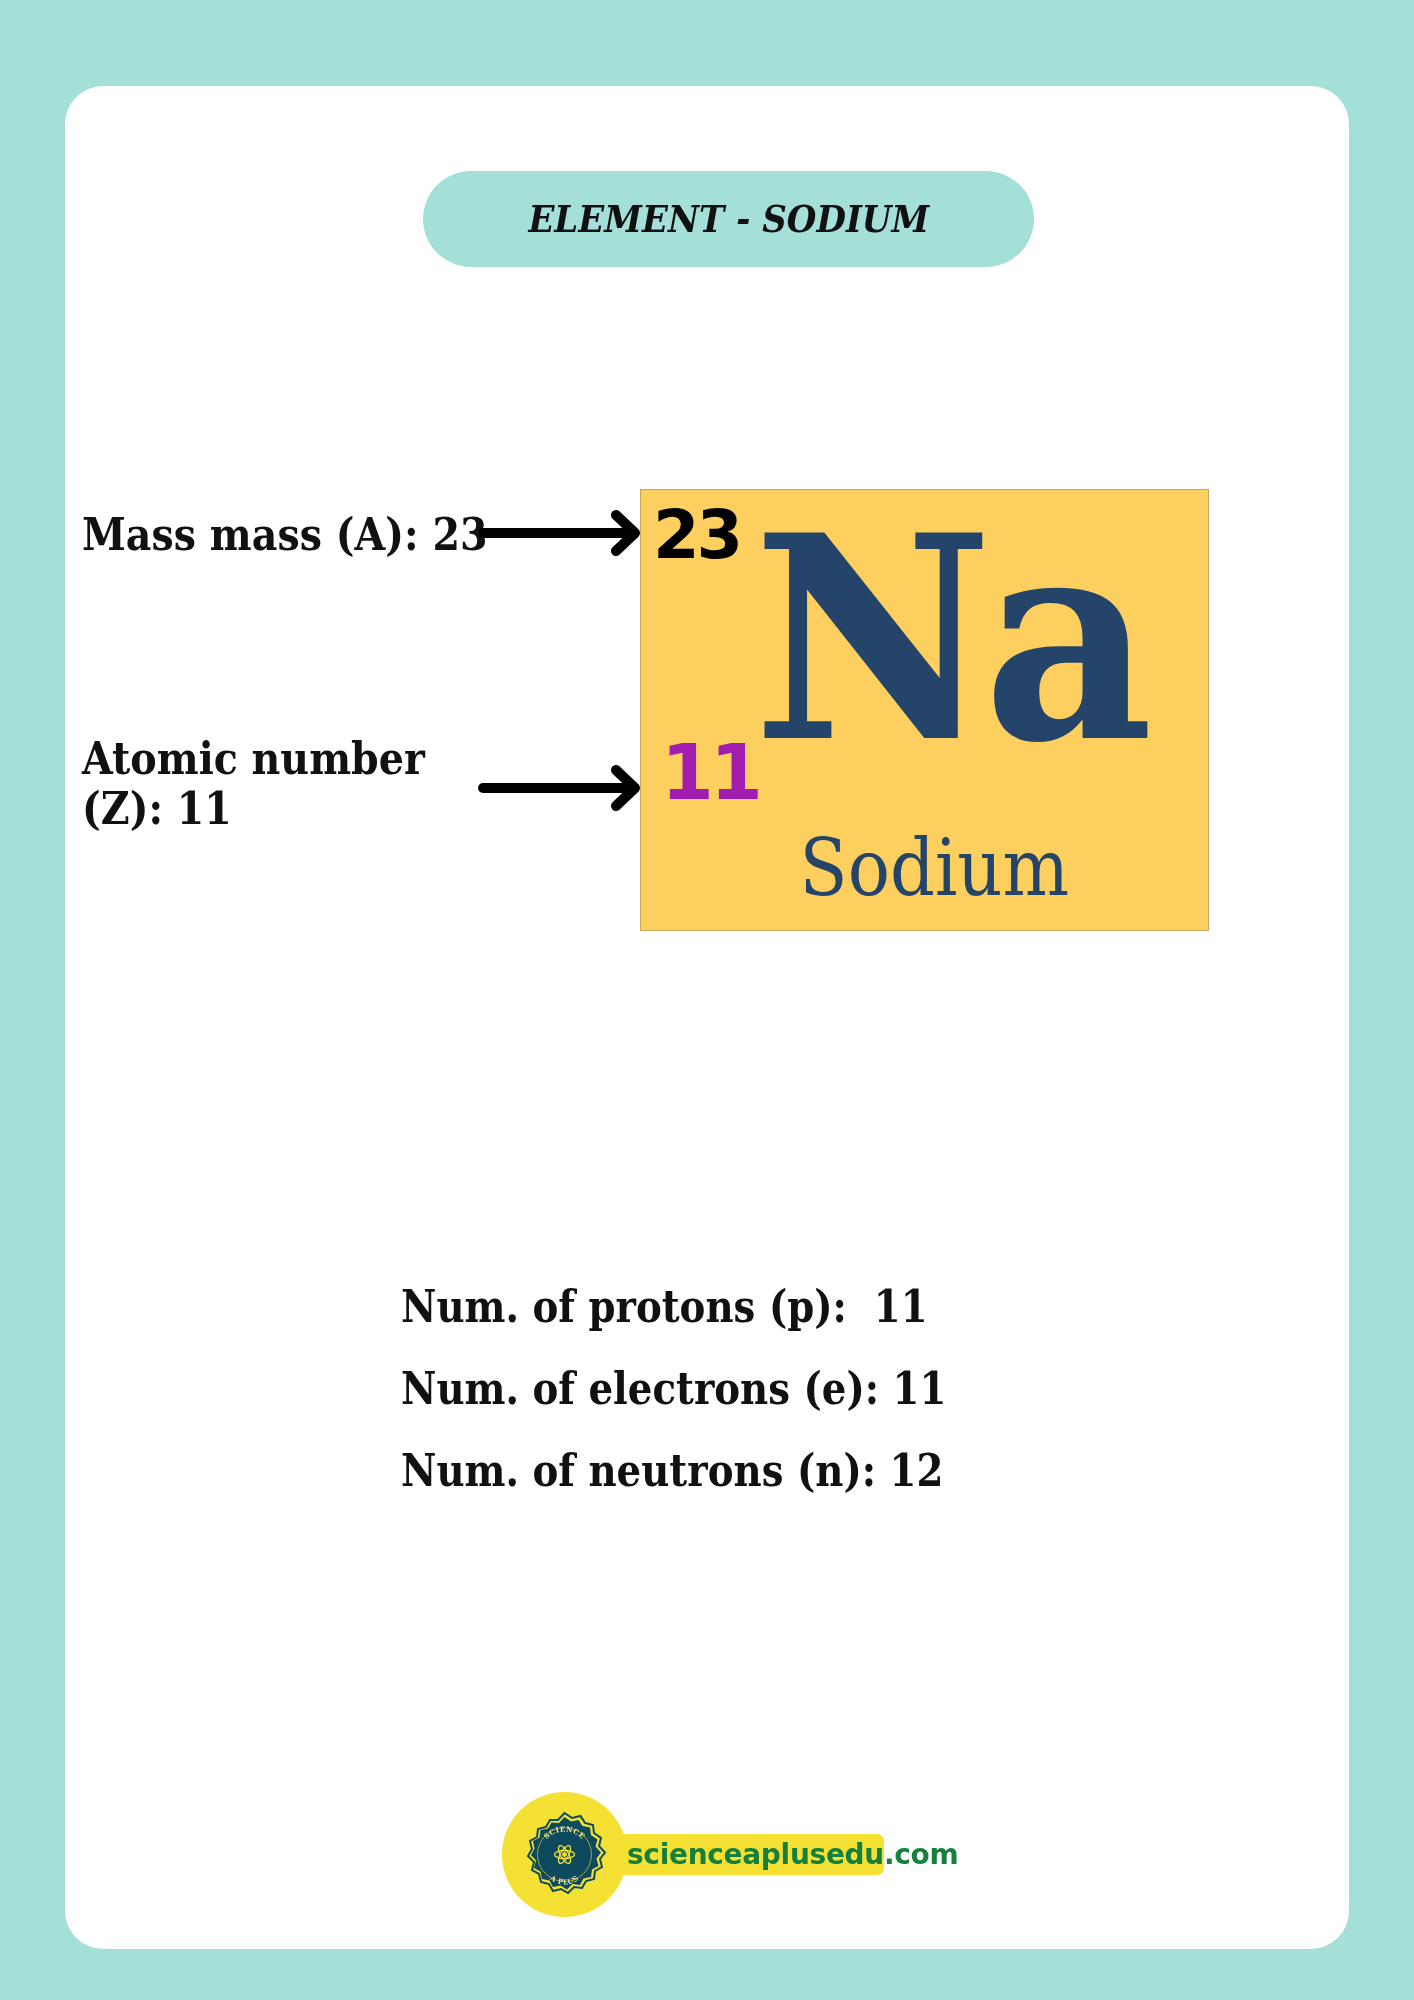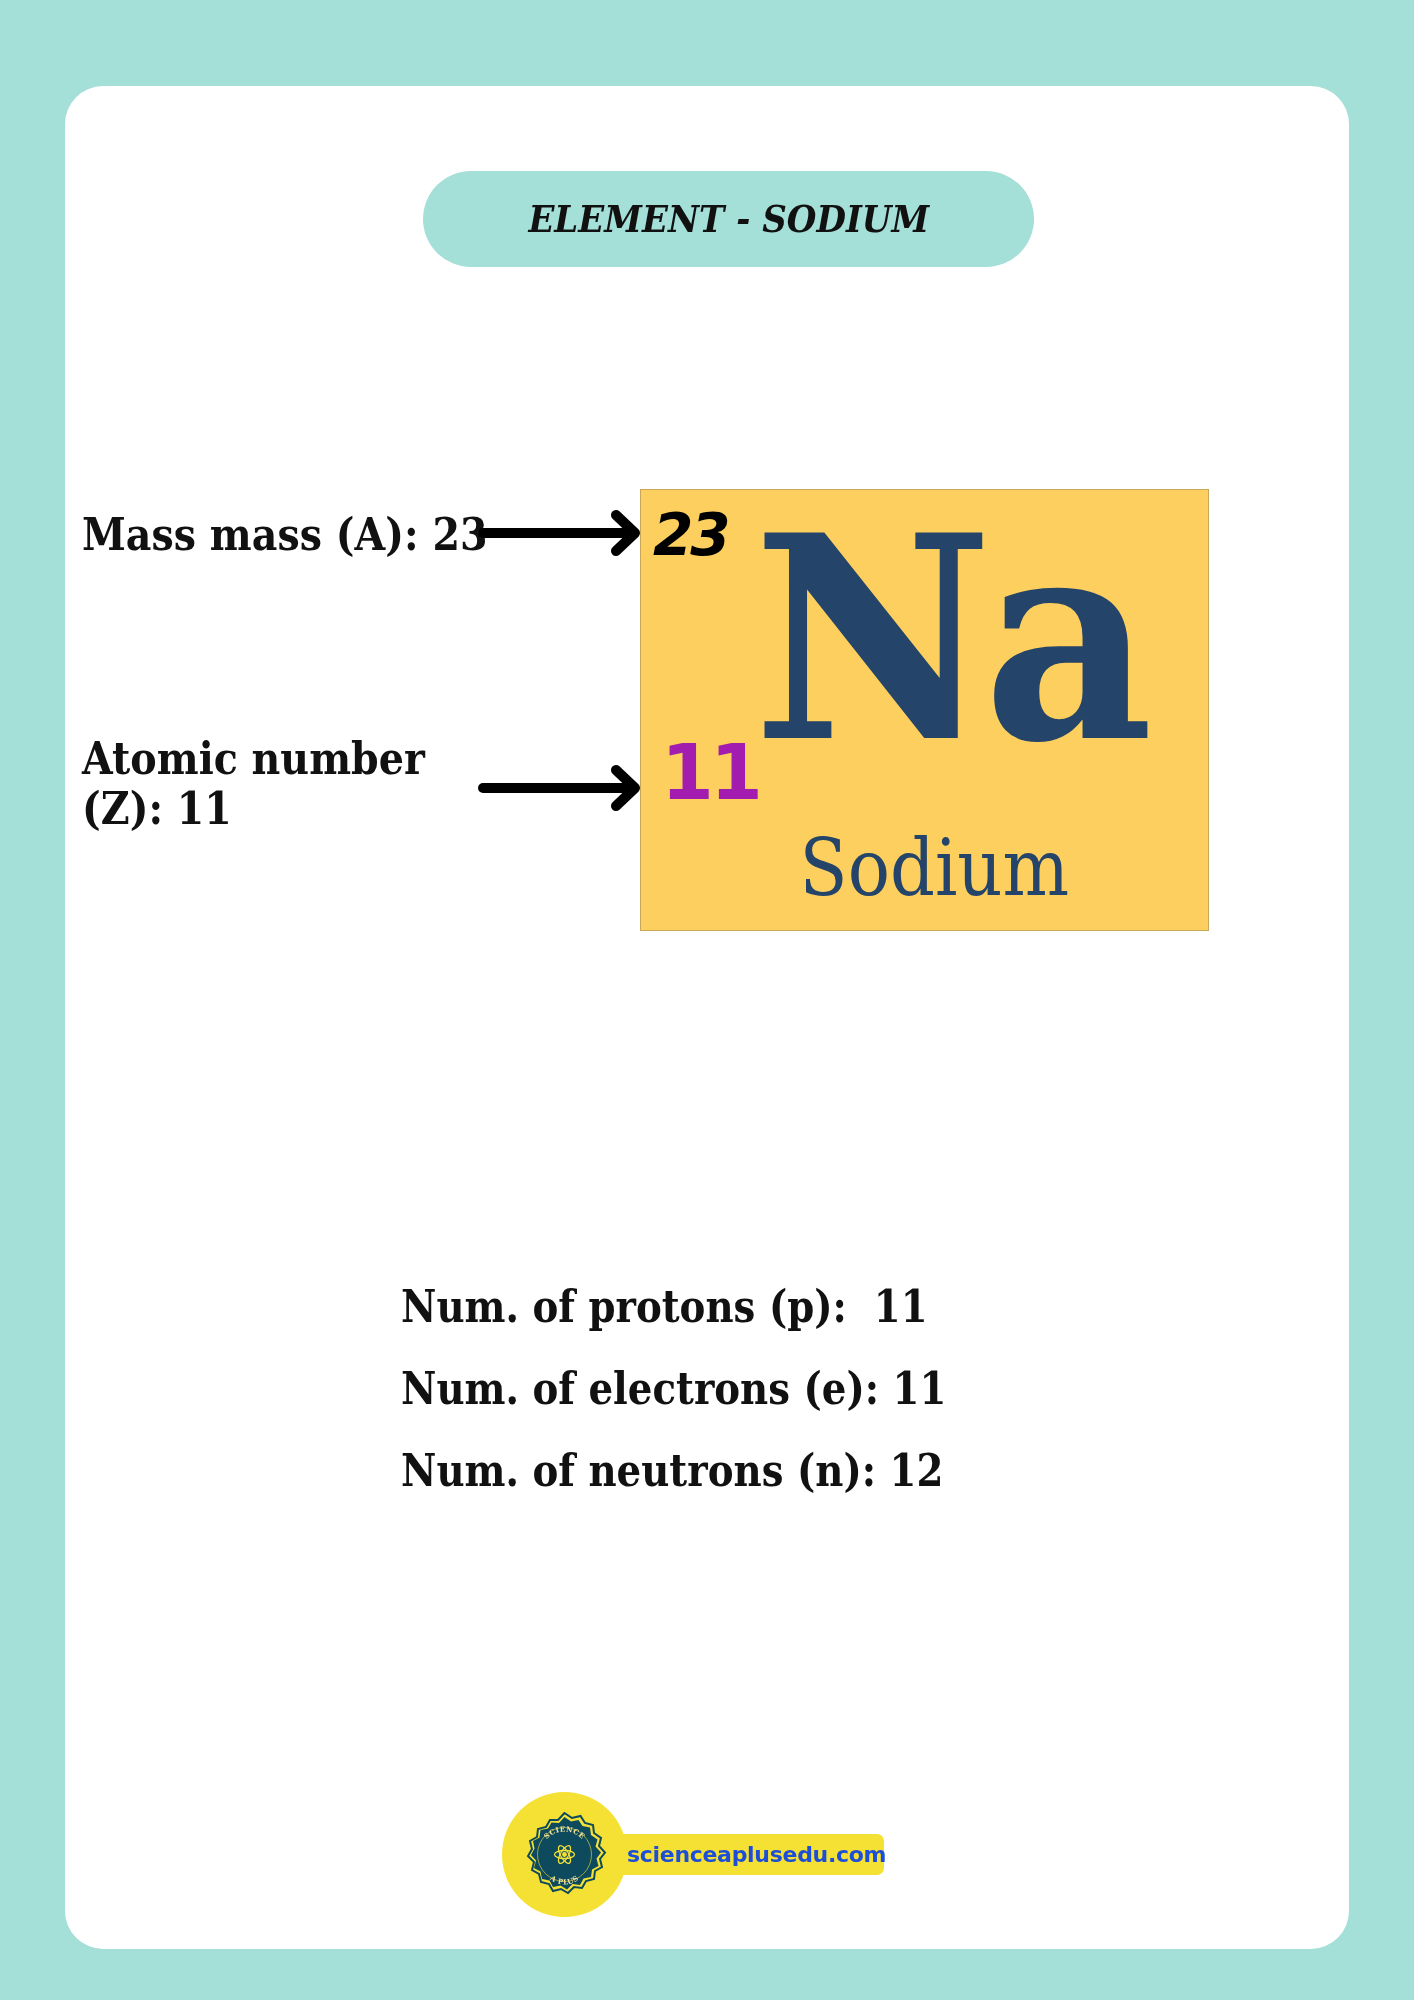--- a/index.html
+++ b/index.html
@@ -61,25 +61,24 @@
       width: 569px; height: 442px;
       background: #FDCF5E;
       border: 1px solid #C9A85A;
       box-sizing: border-box;
     }
     .mass-number {
       position: absolute;
       left: 12px; top: 4px;
       font-family: "DejaVu Sans", sans-serif;
       font-weight: bold;
-      font-size: 58px;
+      font-size: 67px;
       line-height: 82px;
       color: #000000;
       letter-spacing: -3px;
-      font-style: italic;
     }
     .atomic-number {
       position: absolute;
       left: 20px; top: 245px;
       font-family: "DejaVu Sans", sans-serif;
       font-weight: bold;
       font-size: 76px;
       line-height: 76px;
       color: #a21caf;
       letter-spacing: -4px;
@@ -144,22 +143,22 @@
       width: 269px; height: 41px;
       background: #F5E133;
       border-radius: 7px;
       display: flex; align-items: center;
       padding-left: 12px;
       box-sizing: border-box;
     }
     .url-text {
       font-family: "DejaVu Sans", sans-serif;
       font-weight: bold;
-      font-size: 22px;
-      color: #1d4ed8;
+      font-size: 28px;
+      color: #15803d;
       letter-spacing: -0.3px;
       white-space: nowrap;
     }
   </style>
 </head>
 <body>
 
 <div class="card"></div>
 
 <div class="title-pill">

